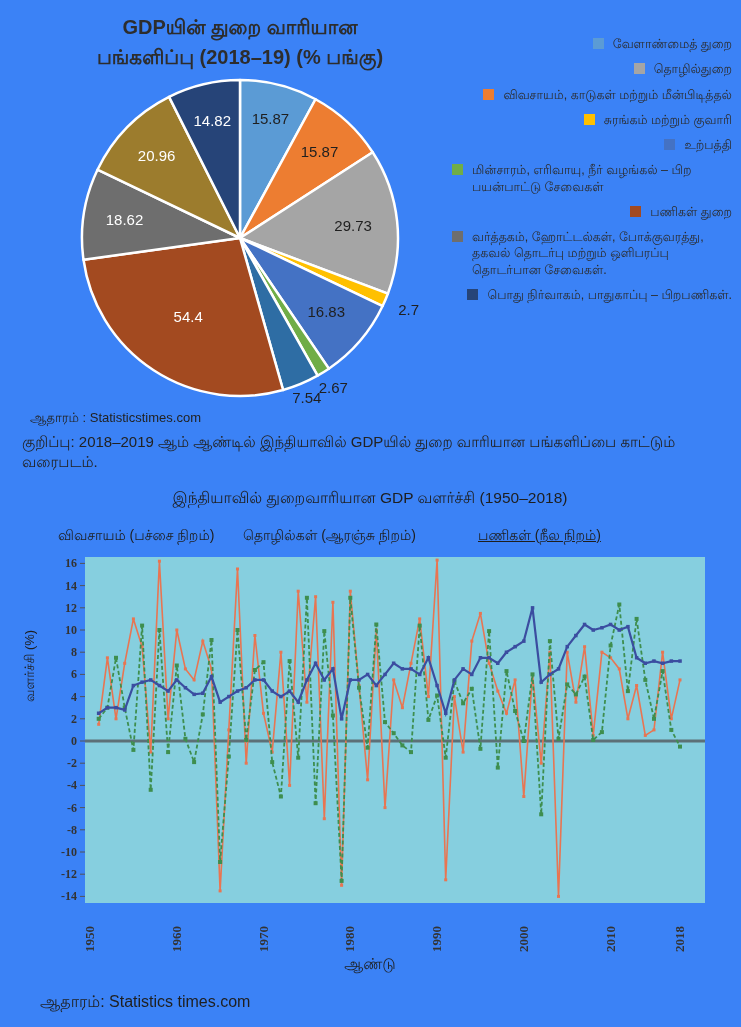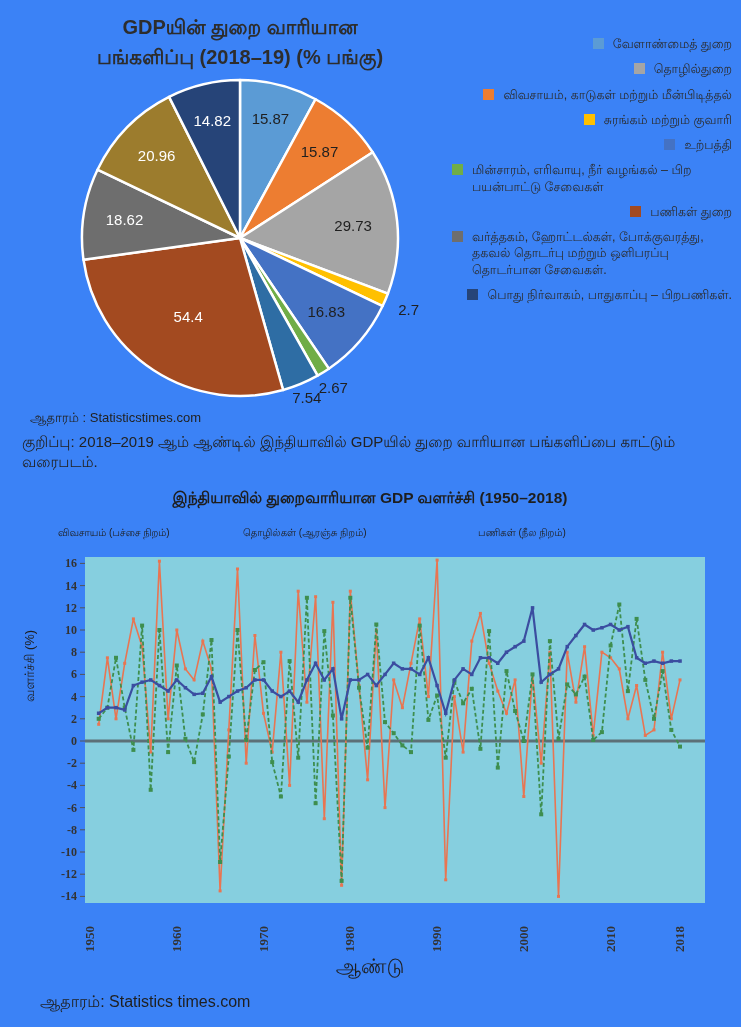--- a/index.html
+++ b/index.html
@@ -8,27 +8,27 @@
   .pie-title{position:absolute;left:36px;top:12px;width:408px;text-align:center;
              font-size:20px;font-weight:bold;color:#2d2d2d;line-height:1.5;}
   #pie-svg{position:absolute;left:48px;top:76px;}
   #pie-legend{position:absolute;left:452px;top:36px;width:280px;display:flex;
               flex-direction:column;gap:9px;font-size:12.5px;line-height:1.3;color:#2b2b2b;align-items:flex-end;}
   .lg-item{display:flex;gap:9px;}
   .lg-sw{width:11px;height:11px;flex:0 0 11px;margin-top:2px;}
   .src1{position:absolute;left:22px;top:410px;font-size:13px;color:#222;margin-left:8px;}
   .note{position:absolute;left:22px;top:433px;width:714px;font-size:15px;color:#222;}
   .lc-title{position:absolute;left:40px;top:489px;width:660px;text-align:center;
-            font-weight:bold;font-size:15.5px;color:#1e1e1e;}
-  .lc-leg{position:absolute;top:527px;font-size:10px;color:#1e1e1e;white-space:nowrap;}
-  #leg-agri{left:58px;} #leg-ind{left:243px;text-align:right;} #leg-serv{left:478px;}
+            font-weight:normal;font-size:15.5px;color:#1e1e1e;}
+  .lc-leg{position:absolute;top:527px;font-size:14px;color:#1e1e1e;white-space:nowrap;}
+  #leg-agri{left:58px;} #leg-ind{left:243px;text-align:right;} #leg-serv{left:478px;text-decoration:underline;}
   #line-svg{position:absolute;left:30px;top:548px;}
   .ylab{position:absolute;left:22px;top:702px;transform-origin:0 0;transform:rotate(-90deg);
         font-size:13px;color:#1e1e1e;white-space:nowrap;}
-  .xlab{position:absolute;left:40px;top:955px;width:660px;text-align:center;font-size:20px;color:#1e1e1e;}
+  .xlab{position:absolute;left:40px;top:955px;width:660px;text-align:center;font-size:15px;color:#1e1e1e;}
   .src2{position:absolute;left:40px;top:993px;font-size:16px;color:#1f1f1f;}
   .pie-num{font-size:15px;font-family:"Liberation Sans",sans-serif;}
   .ytick,.xtick{font-family:"Liberation Serif",serif;font-weight:bold;fill:#333;}
   .ytick{font-size:12px;} .xtick{font-size:13px;}
 </style>
 </head>
 <body>
 
 <div class="page">
 

